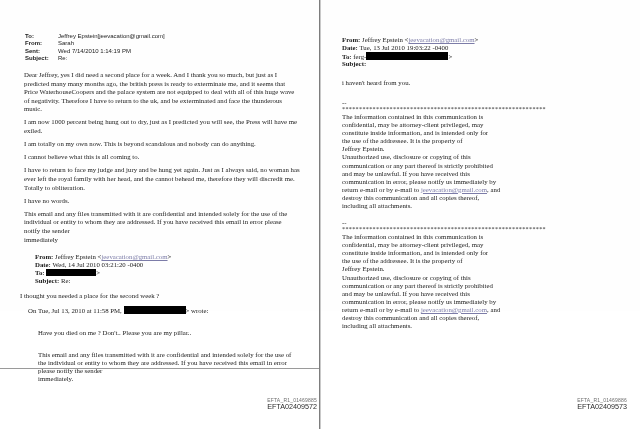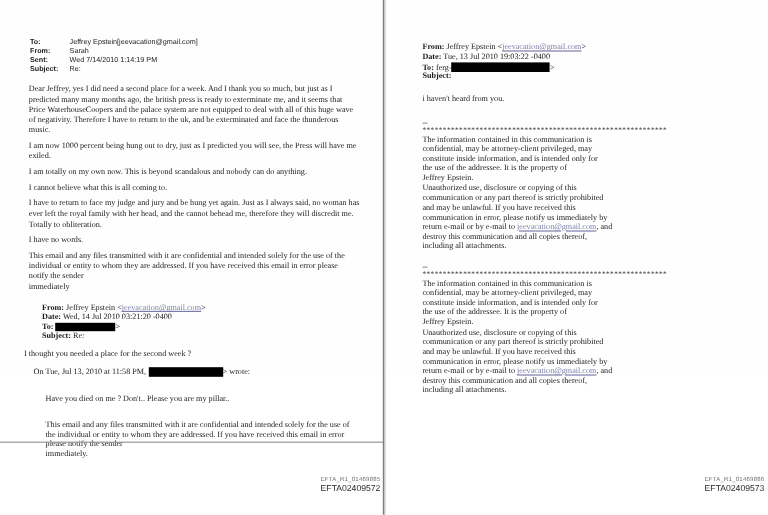--- a/index.html
+++ b/index.html
@@ -1,21 +1,21 @@
 <!DOCTYPE html>
 <html><head>
 <meta charset="utf-8">
 <style>
   * { margin: 0; padding: 0; box-sizing: border-box; }
   html,body { width: 640px; height: 429px; background: #ffffff; overflow: hidden; }
   .canvas { position: relative; width: 640px; height: 311px; background: #fefefe; color: #1c1c1c; }
 
   
   .page-left  { position: absolute; left: 0;   top: 0; width: 320px; height: 429px; }
-  .page-right { position: absolute; left: 322px; top: 0; width: 318px; height: 429px; }
+  .page-right { position: absolute; left: 312px; top: 0; width: 318px; height: 429px; }
   .vsep { position: absolute; left: 319px; top: 0; width: 2px; height: 429px; background: #7d7d7d; border-right: 1px solid #c9c9c9; }
   .hline-left { position: absolute; left: 0; top: 368px; width: 320px; height: 1px; background: #9a9a9a; }
 
   
   .ol-header { position: absolute; left: 25px; top: 33px; font-family: "Liberation Sans", sans-serif; font-size: 6px; line-height: 7.4px; color: #222; }
   .ol-row { display: flex; }
   .ol-label { width: 33px; font-weight: bold; }
   .ol-value { white-space: nowrap; }
 
   

